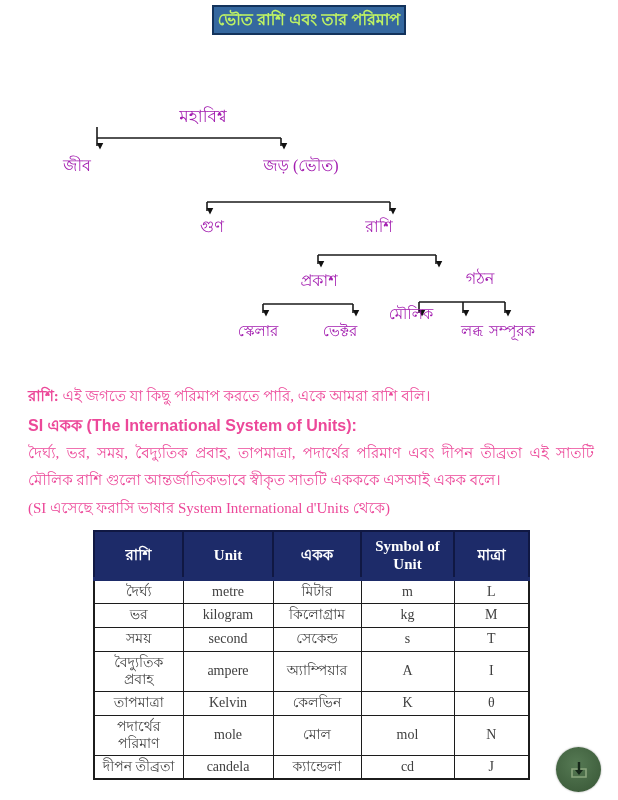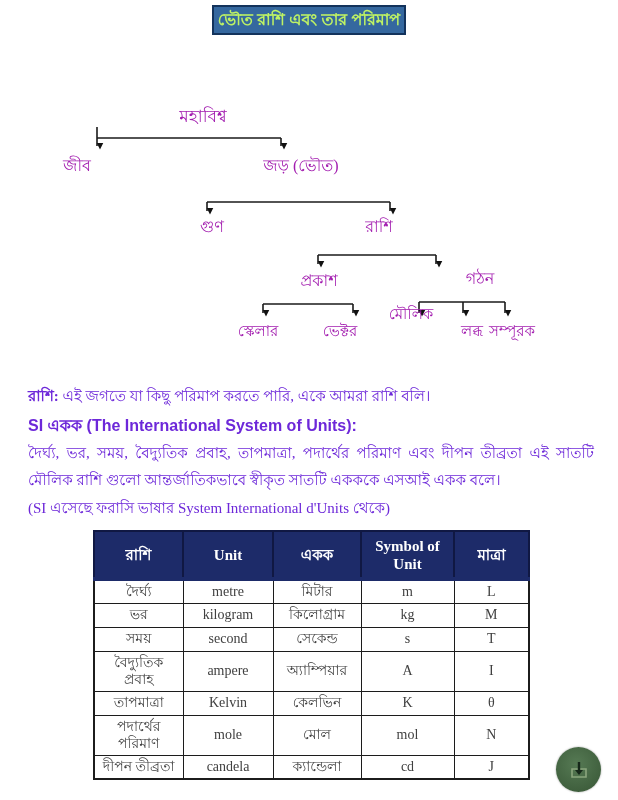--- a/index.html
+++ b/index.html
@@ -26,21 +26,21 @@
   
   .tree { position: absolute; left: 0; top: 98px; width: 618px; height: 258px; }
   .tree svg { position: absolute; left: 0; top: 0; }
   .tnode {
     position: absolute; transform: translateX(-50%);
     white-space: nowrap; font-size: 16px; color: #a21caf;
   }
   .tnode.root { font-size: 17px; }
   .tnode.leaf { font-size: 15px; font-weight: 500; }
   
-  .para { position: absolute; left: 28px; font-size: 15px; color: #6d28d9; }
+  .para { position: absolute; left: 28px; font-size: 15px; color: #ec4899; }
   .para .lead { font-weight: bold; }
   .p-heading { font-family: "Liberation Sans", sans-serif; font-weight: bold; font-size: 16px; }
   .p-body { width: 566px; line-height: 27px; text-align: justify; }
   
   .units-table {
     position: absolute; left: 93px; top: 530px;
     border-collapse: collapse; table-layout: fixed;
     border: 2px solid #1c1c1c;
     font-size: 14px;
   }

